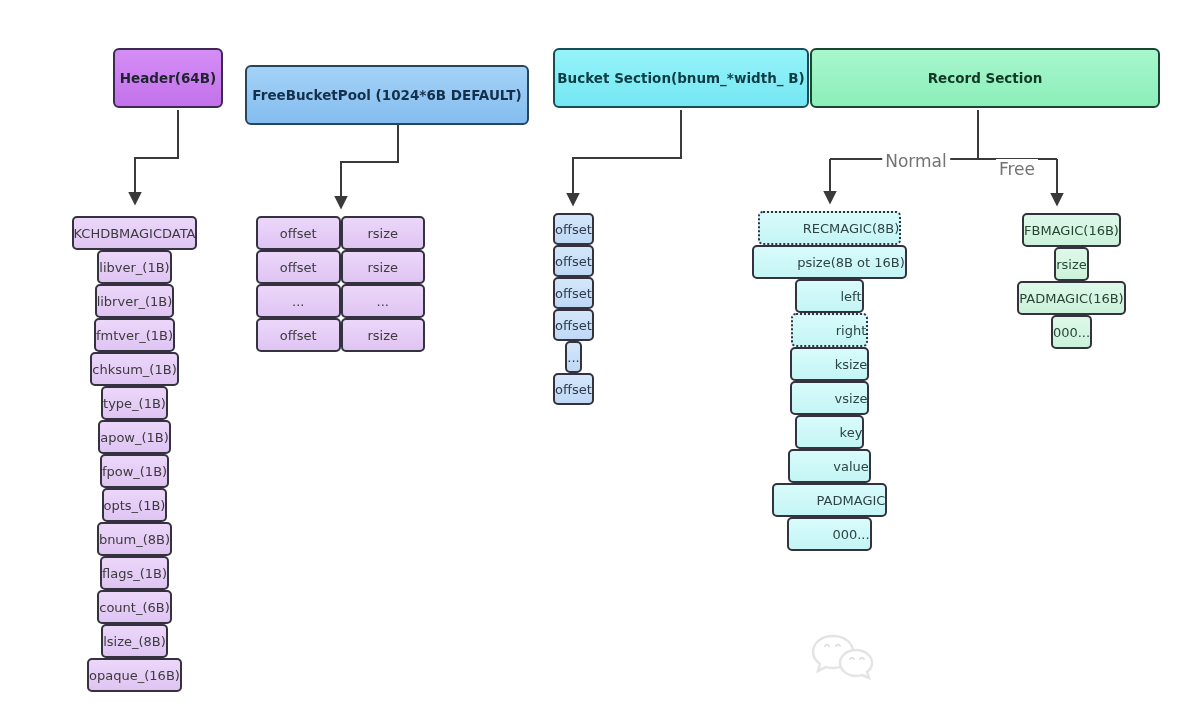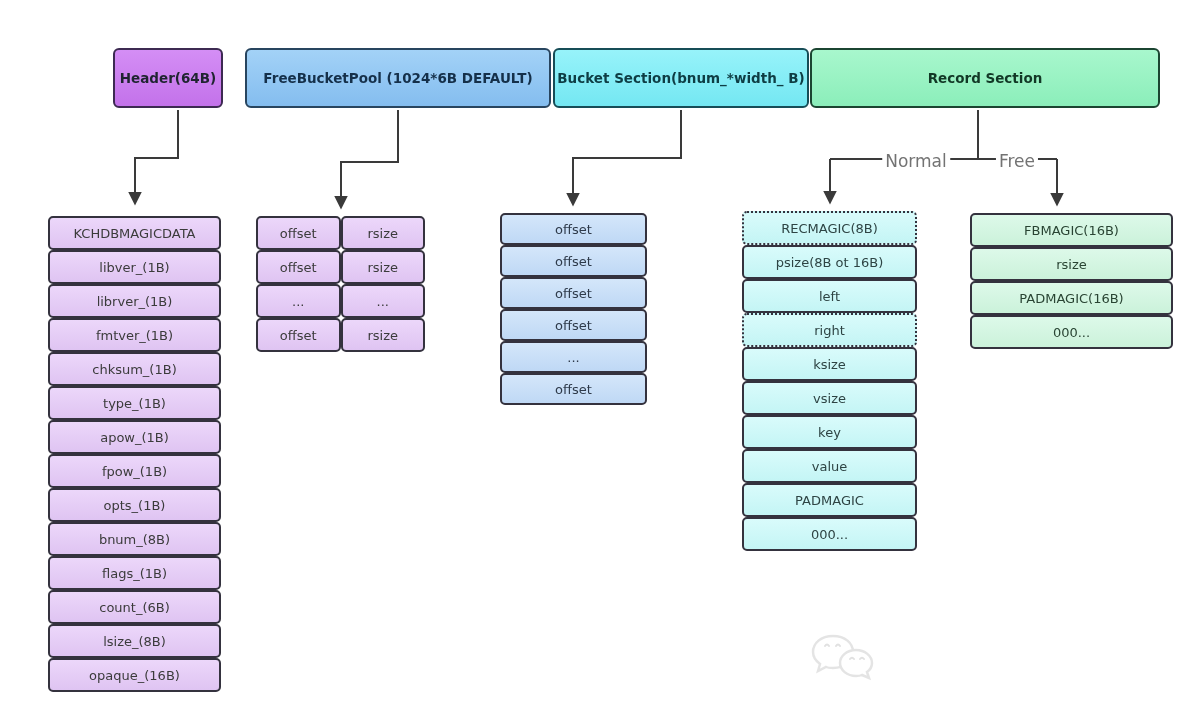--- a/index.html
+++ b/index.html
@@ -5,53 +5,53 @@
   html,body{margin:0;padding:0;background:#fff;}
   .canvas{position:relative;width:1181px;height:724px;background:#ffffff;overflow:hidden;
           font-family:"DejaVu Sans","Liberation Sans",sans-serif;}
   .connectors{position:absolute;left:0;top:0;width:1181px;height:724px;pointer-events:none;}
 
   
   .hdr{position:absolute;top:48px;height:60px;box-sizing:border-box;border-radius:6px;
        display:flex;align-items:center;justify-content:center;
        font-size:13.5px;font-weight:bold;color:#1f2430;border:2px solid #333;}
   .hdr-header{left:113px;width:110px;background:linear-gradient(180deg,#d48ef5,#c372ea);border-color:#3d2a52;}
-  .hdr-fbp{left:245px;width:306px;background:linear-gradient(180deg,#a3d2f7,#84bdef);border-color:#28455f;color:#15304a;}
+  .hdr-fbp{left:245px;width:284px;background:linear-gradient(180deg,#a3d2f7,#84bdef);border-color:#28455f;color:#15304a;margin-top:17px;}
   .hdr-bucket{left:553px;width:256px;background:linear-gradient(180deg,#97f3fa,#74e7f2);border-color:#174d57;color:#0e3d44;}
   .hdr-record{left:810px;width:350px;background:linear-gradient(180deg,#a8f7cd,#8beeba);border-color:#1b4531;color:#123826;}
 
   
   .cell{box-sizing:border-box;height:34px;border:2px solid #34323e;border-radius:5px;
         display:flex;align-items:center;justify-content:center;
         font-size:13px;color:#3b3b3b;}
-  .col{position:absolute;display:flex;flex-direction:column;}
+  .col{position:absolute;display:flex;flex-direction:column;align-items:center;}
 
   .col-headerfields{left:48px;top:216px;width:173px;}
   .cell-purple{background:linear-gradient(180deg,#ecd7fa,#dfc4f2);}
 
   .fbp-table{left:256px;top:216px;width:169px;}
   .fbp-row{display:flex;flex-direction:row;}
   .fbp-row .cell{width:84.5px;}
 
   .col-bucket{left:500px;top:213px;width:147px;}
   .col-bucket .cell{height:32px;}
   .cell-blue{background:linear-gradient(180deg,#d4e6fa,#bfd8f5);color:#2e3a4a;}
 
   .col-normal{left:742px;top:211px;width:175px;}
-  .cell-cyan{background:linear-gradient(180deg,#d9fbfb,#c4f5f5);color:#2e4444;}
+  .cell-cyan{background:linear-gradient(180deg,#d9fbfb,#c4f5f5);color:#2e4444;padding-left:43px;}
   .cell.dotted{border-style:dotted;border-width:2px;}
 
   .col-free{left:970px;top:213px;width:203px;}
   .cell-green{background:linear-gradient(180deg,#ddf9e9,#cbf2da);color:#294433;}
 
   
   .branch-label{position:absolute;top:151px;transform:translateX(-50%);
         background:#fff;padding:0 3px;font-size:17px;color:#737373;}
   .branch-normal{left:916px;}
-  .branch-free{left:1017px;}
+  .branch-free{left:1017px;margin-top:8px;}
 
   
   .watermark{position:absolute;left:808px;top:628px;display:flex;align-items:center;gap:8px;}
   .wm-text{font-size:37px;letter-spacing:2px;color:#fafafa;
            text-shadow:1.5px 1.5px 2px #c6c6c6, -0.5px -0.5px 0 #ffffff;}
   .wm-logo{opacity:.9;}
 </style>
 </head>
 <body>
 

